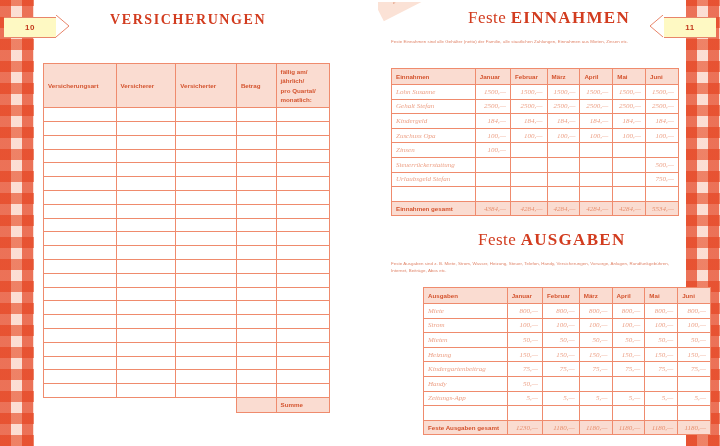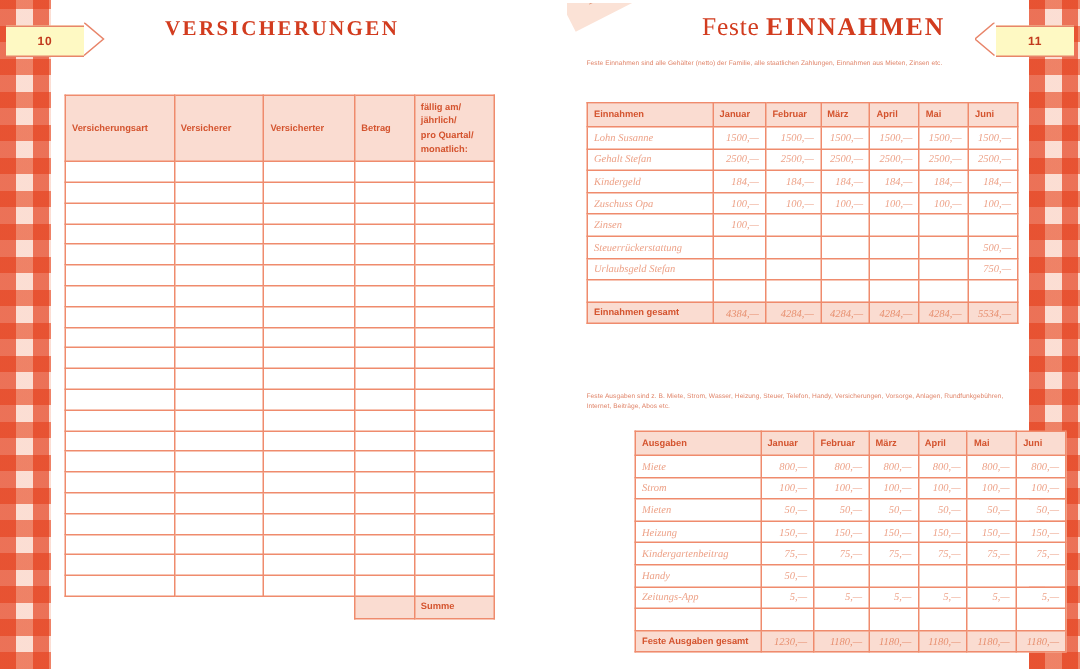--- a/index.html
+++ b/index.html
@@ -444,20 +444,24 @@
           <td class="num cm">4384,—</td>
           <td class="num cm">4284,—</td>
           <td class="num cm">4284,—</td>
           <td class="num cm">4284,—</td>
           <td class="num cm">4284,—</td>
           <td class="num cm">5534,—</td>
         </tr>
       </tfoot>
   </table>
 
+  <div class="h-split" id="title-ausgaben">
+    <span class="h-light">Feste</span>
+    <span class="h-bold">AUSGABEN</span>
+  </div>
   <div class="desc" id="desc-ausgaben">Feste Ausgaben sind z. B. Miete, Strom, Wasser, Heizung, Steuer, Telefon, Handy, Versicherungen, Vorsorge, Anlagen, Rundfunkgebühren, Internet, Beiträge, Abos etc.</div>
 
   <table class="tbl money" id="tbl-expenses">
     <thead>
         <tr id="expenses-head">
           <th class="cl">Ausgaben</th>
           <th class="cm num">Januar</th>
           <th class="cm num">Februar</th>
           <th class="cm num">März</th>
           <th class="cm num">April</th>

